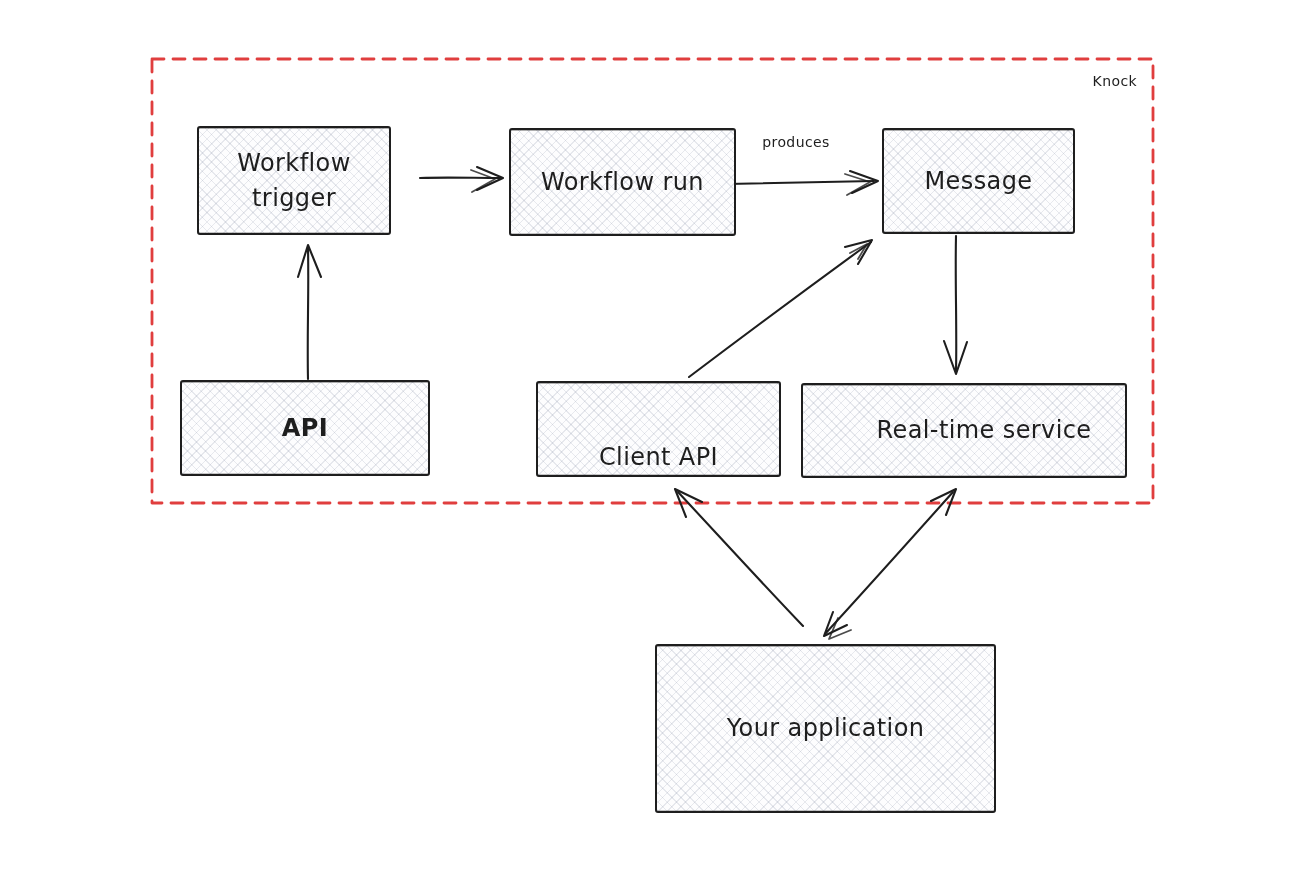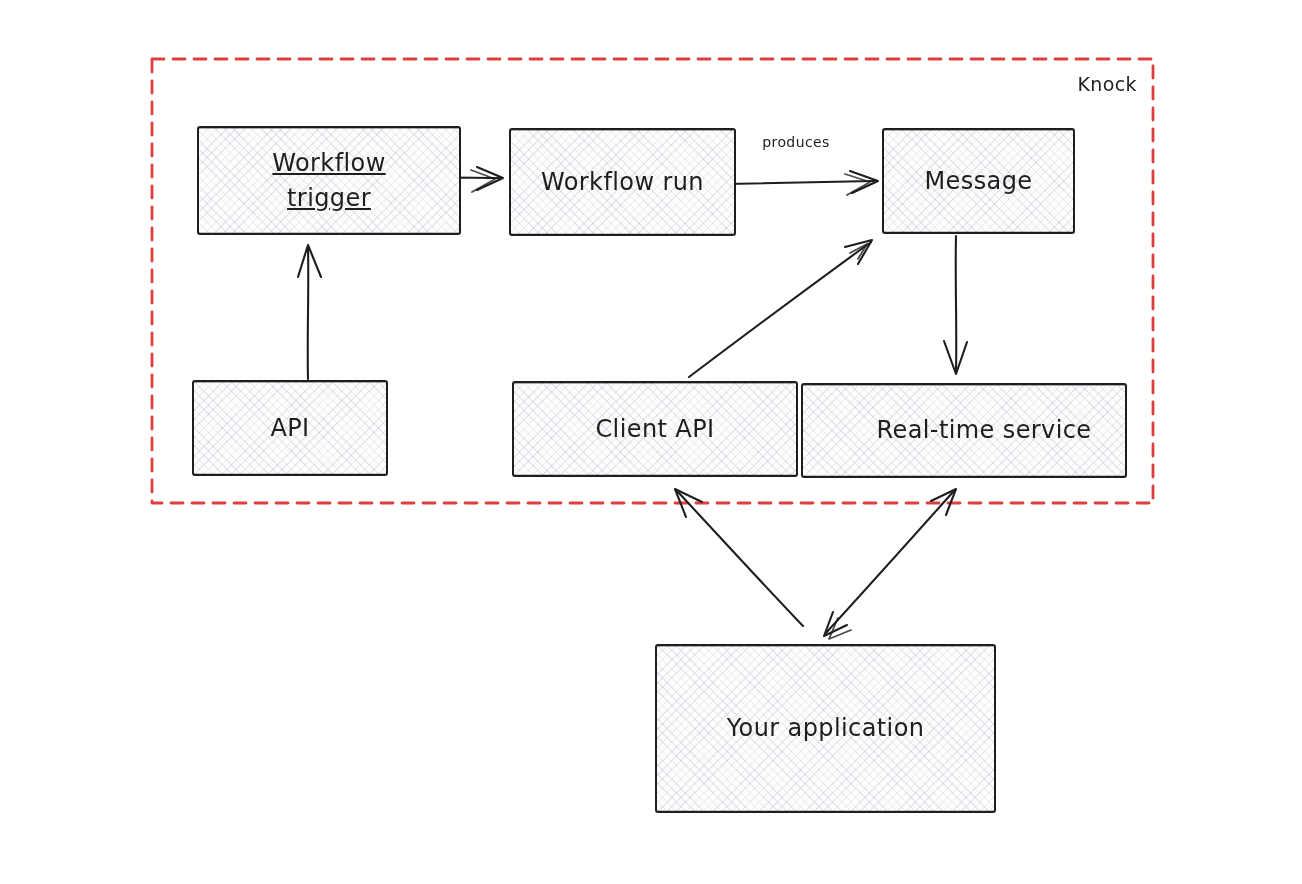--- a/index.html
+++ b/index.html
@@ -67,21 +67,21 @@
     position: absolute;
     z-index: 2;
     color: #1e1e1e;
     letter-spacing: 0.4px;
   }
   .boundary-label {
     left: 1052px;
     top: 73px;
     width: 85px;
     text-align: right;
-    font-size: 19px;
+    font-size: 14px;
   }
   .edge-label {
     left: 741px;
     top: 134px;
     width: 110px;
     text-align: center;
     font-size: 14px;
   }
 </style>
 </head>
@@ -131,38 +131,38 @@
       <path class="edge-head" d="M 931 501 L 956 489 L 946 515"></path>
       <path class="edge-head" d="M 847 625 L 824 636 L 833 612"></path>
       <path class="edge-head ghost" d="M 851 630 L 829 639 L 838 618"></path>
     </g>
   </svg>
 
   <div class="floating-label boundary-label">Knock</div>
 
   <div class="floating-label edge-label">produces</div>
 
-  <div class="node" style="left:197px; top:126px; width:264px; height:109px;text-decoration:underline;">
+  <div class="node" style="left:197px; top:126px; width:194px; height:109px;">
     <span class="node-label">Workflow
 trigger</span>
   </div>
 
   <div class="node" style="left:509px; top:128px; width:227px; height:108px;">
     <span class="node-label">Workflow run</span>
   </div>
 
   <div class="node" style="left:882px; top:128px; width:193px; height:106px;">
     <span class="node-label">Message</span>
   </div>
 
-  <div class="node" style="left:192px; top:380px; width:196px; height:96px;">
+  <div class="node" style="left:180px; top:380px; width:250px; height:96px;font-weight:bold;">
     <span class="node-label">API</span>
   </div>
 
-  <div class="node" style="left:512px; top:381px; width:286px; height:96px;">
+  <div class="node" style="left:536px; top:381px; width:245px; height:96px;align-items:flex-end;">
     <span class="node-label">Client API</span>
   </div>
 
   <div class="node" style="left:801px; top:383px; width:326px; height:95px;padding-left:40px;">
     <span class="node-label">Real-time service</span>
   </div>
 
   <div class="node" style="left:643px; top:644px; width:341px; height:169px;margin-left:12px;">
     <span class="node-label">Your application</span>
   </div>

